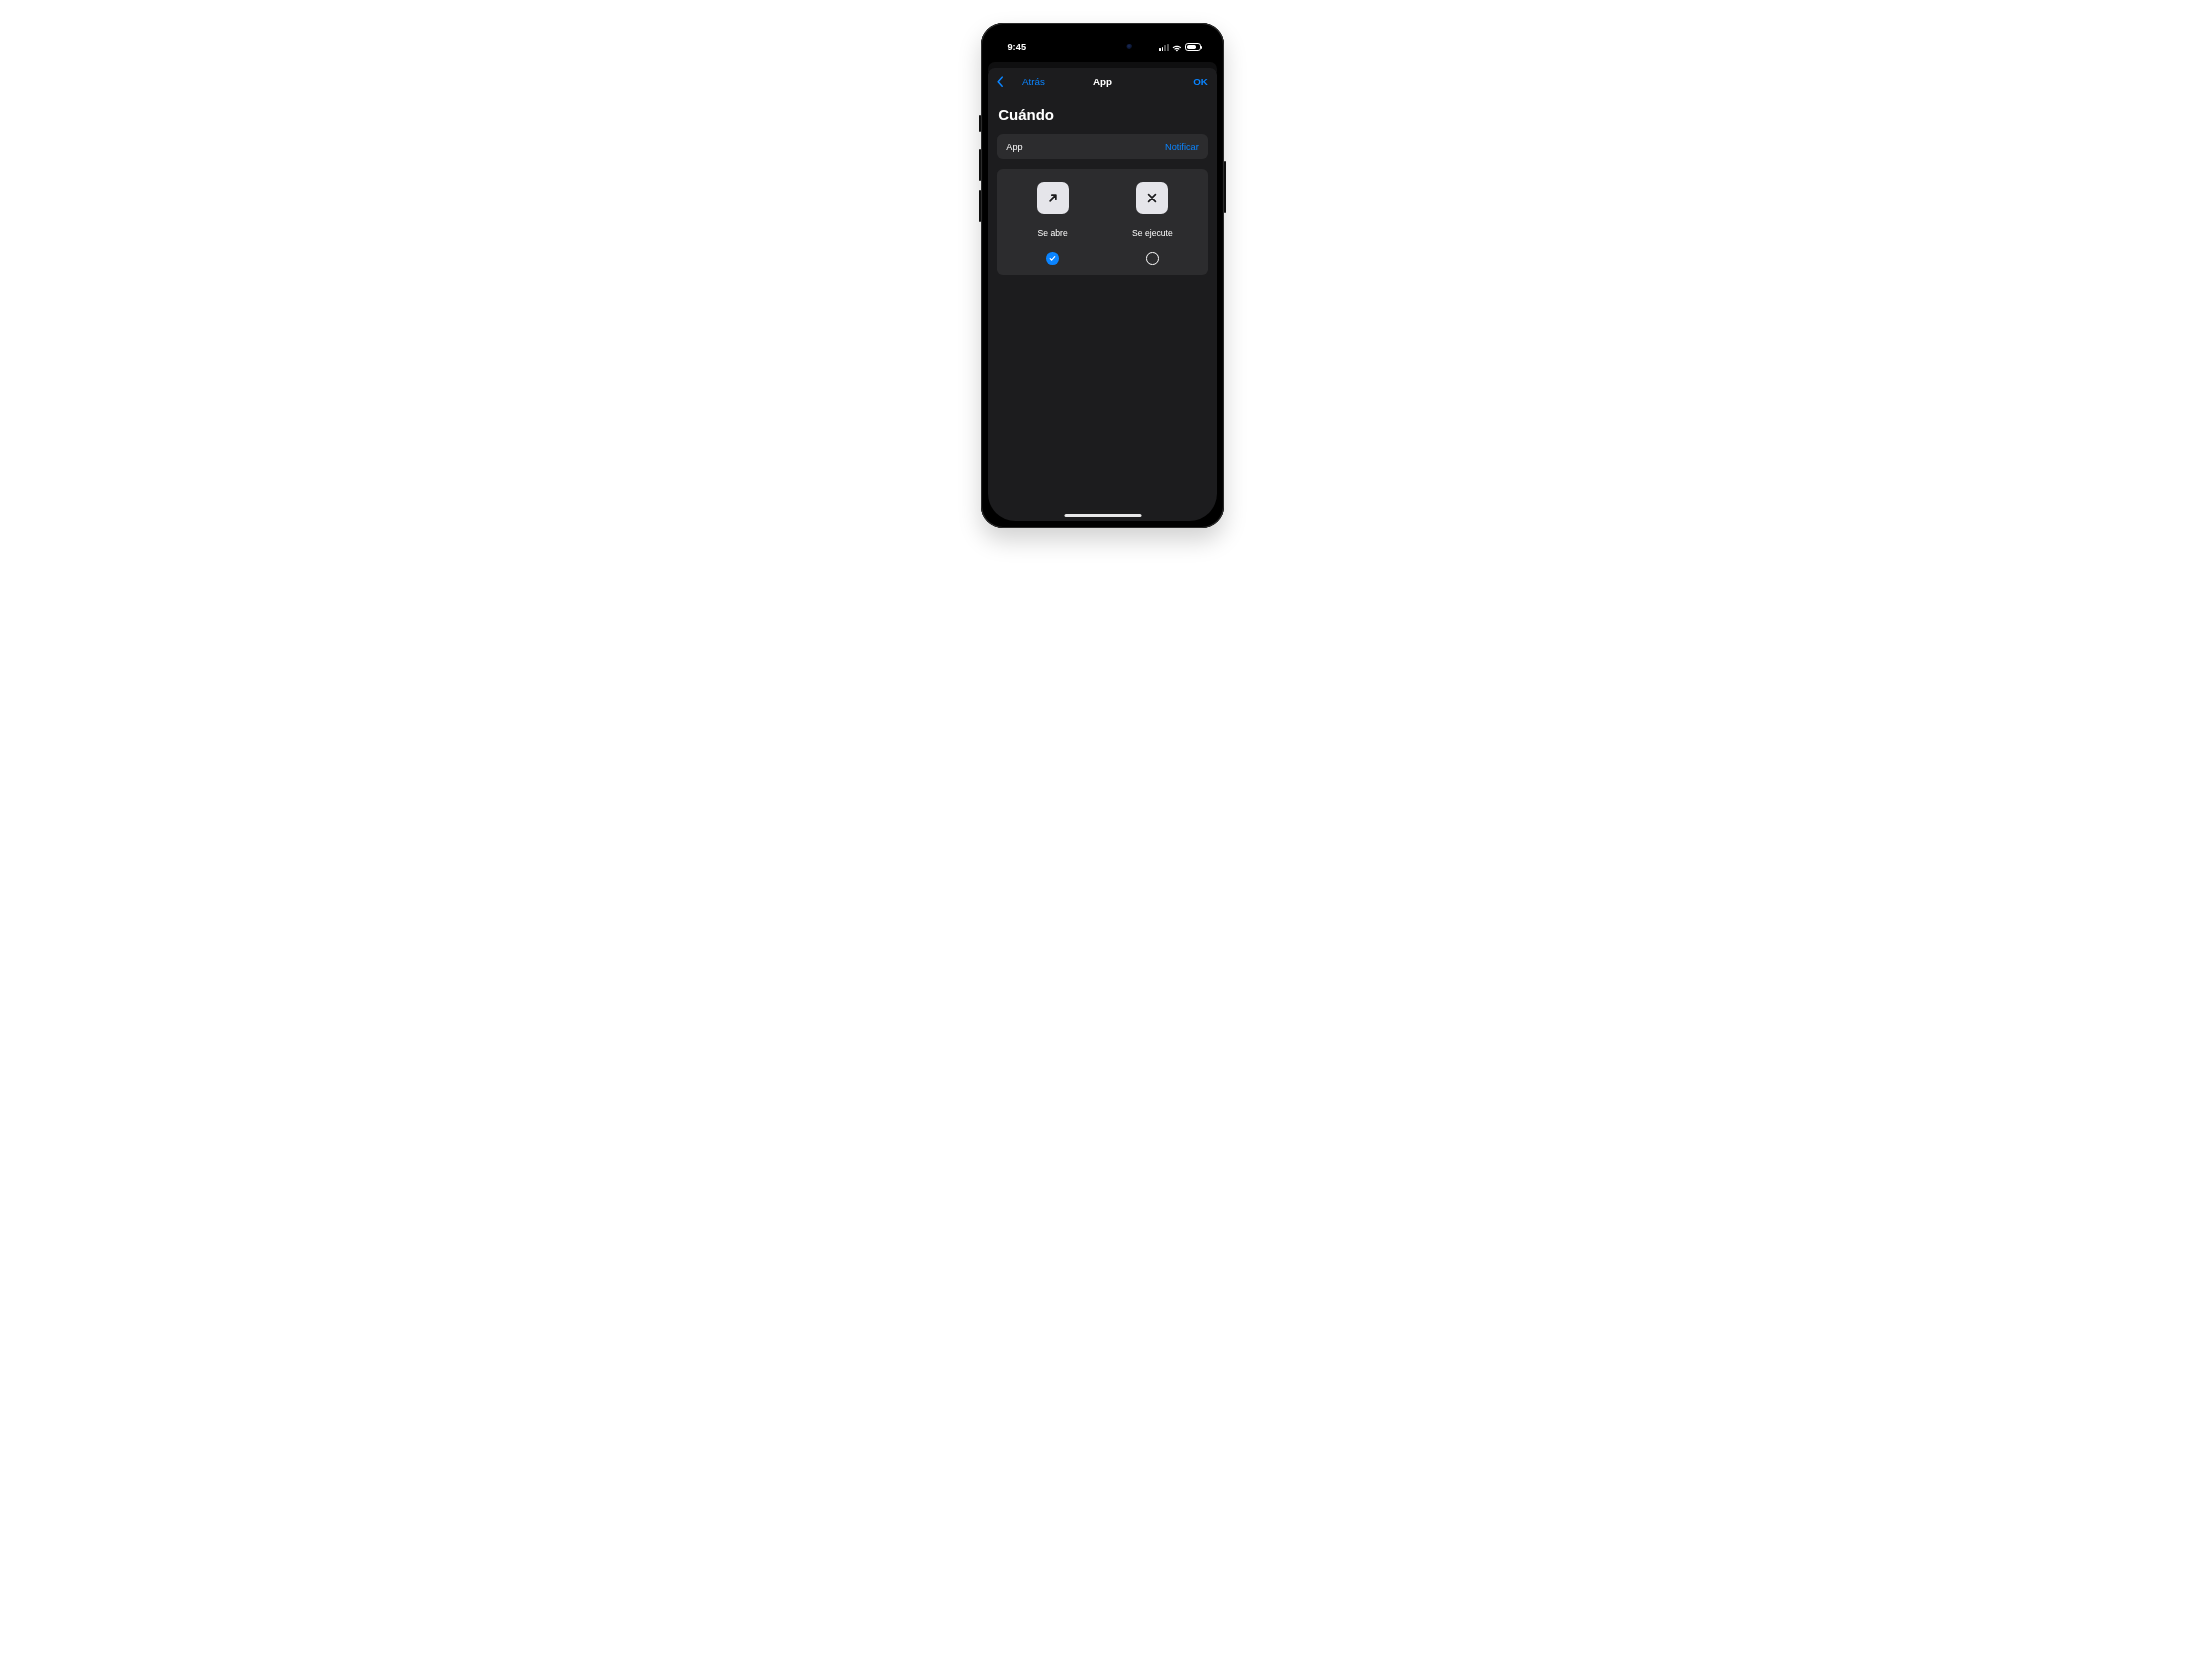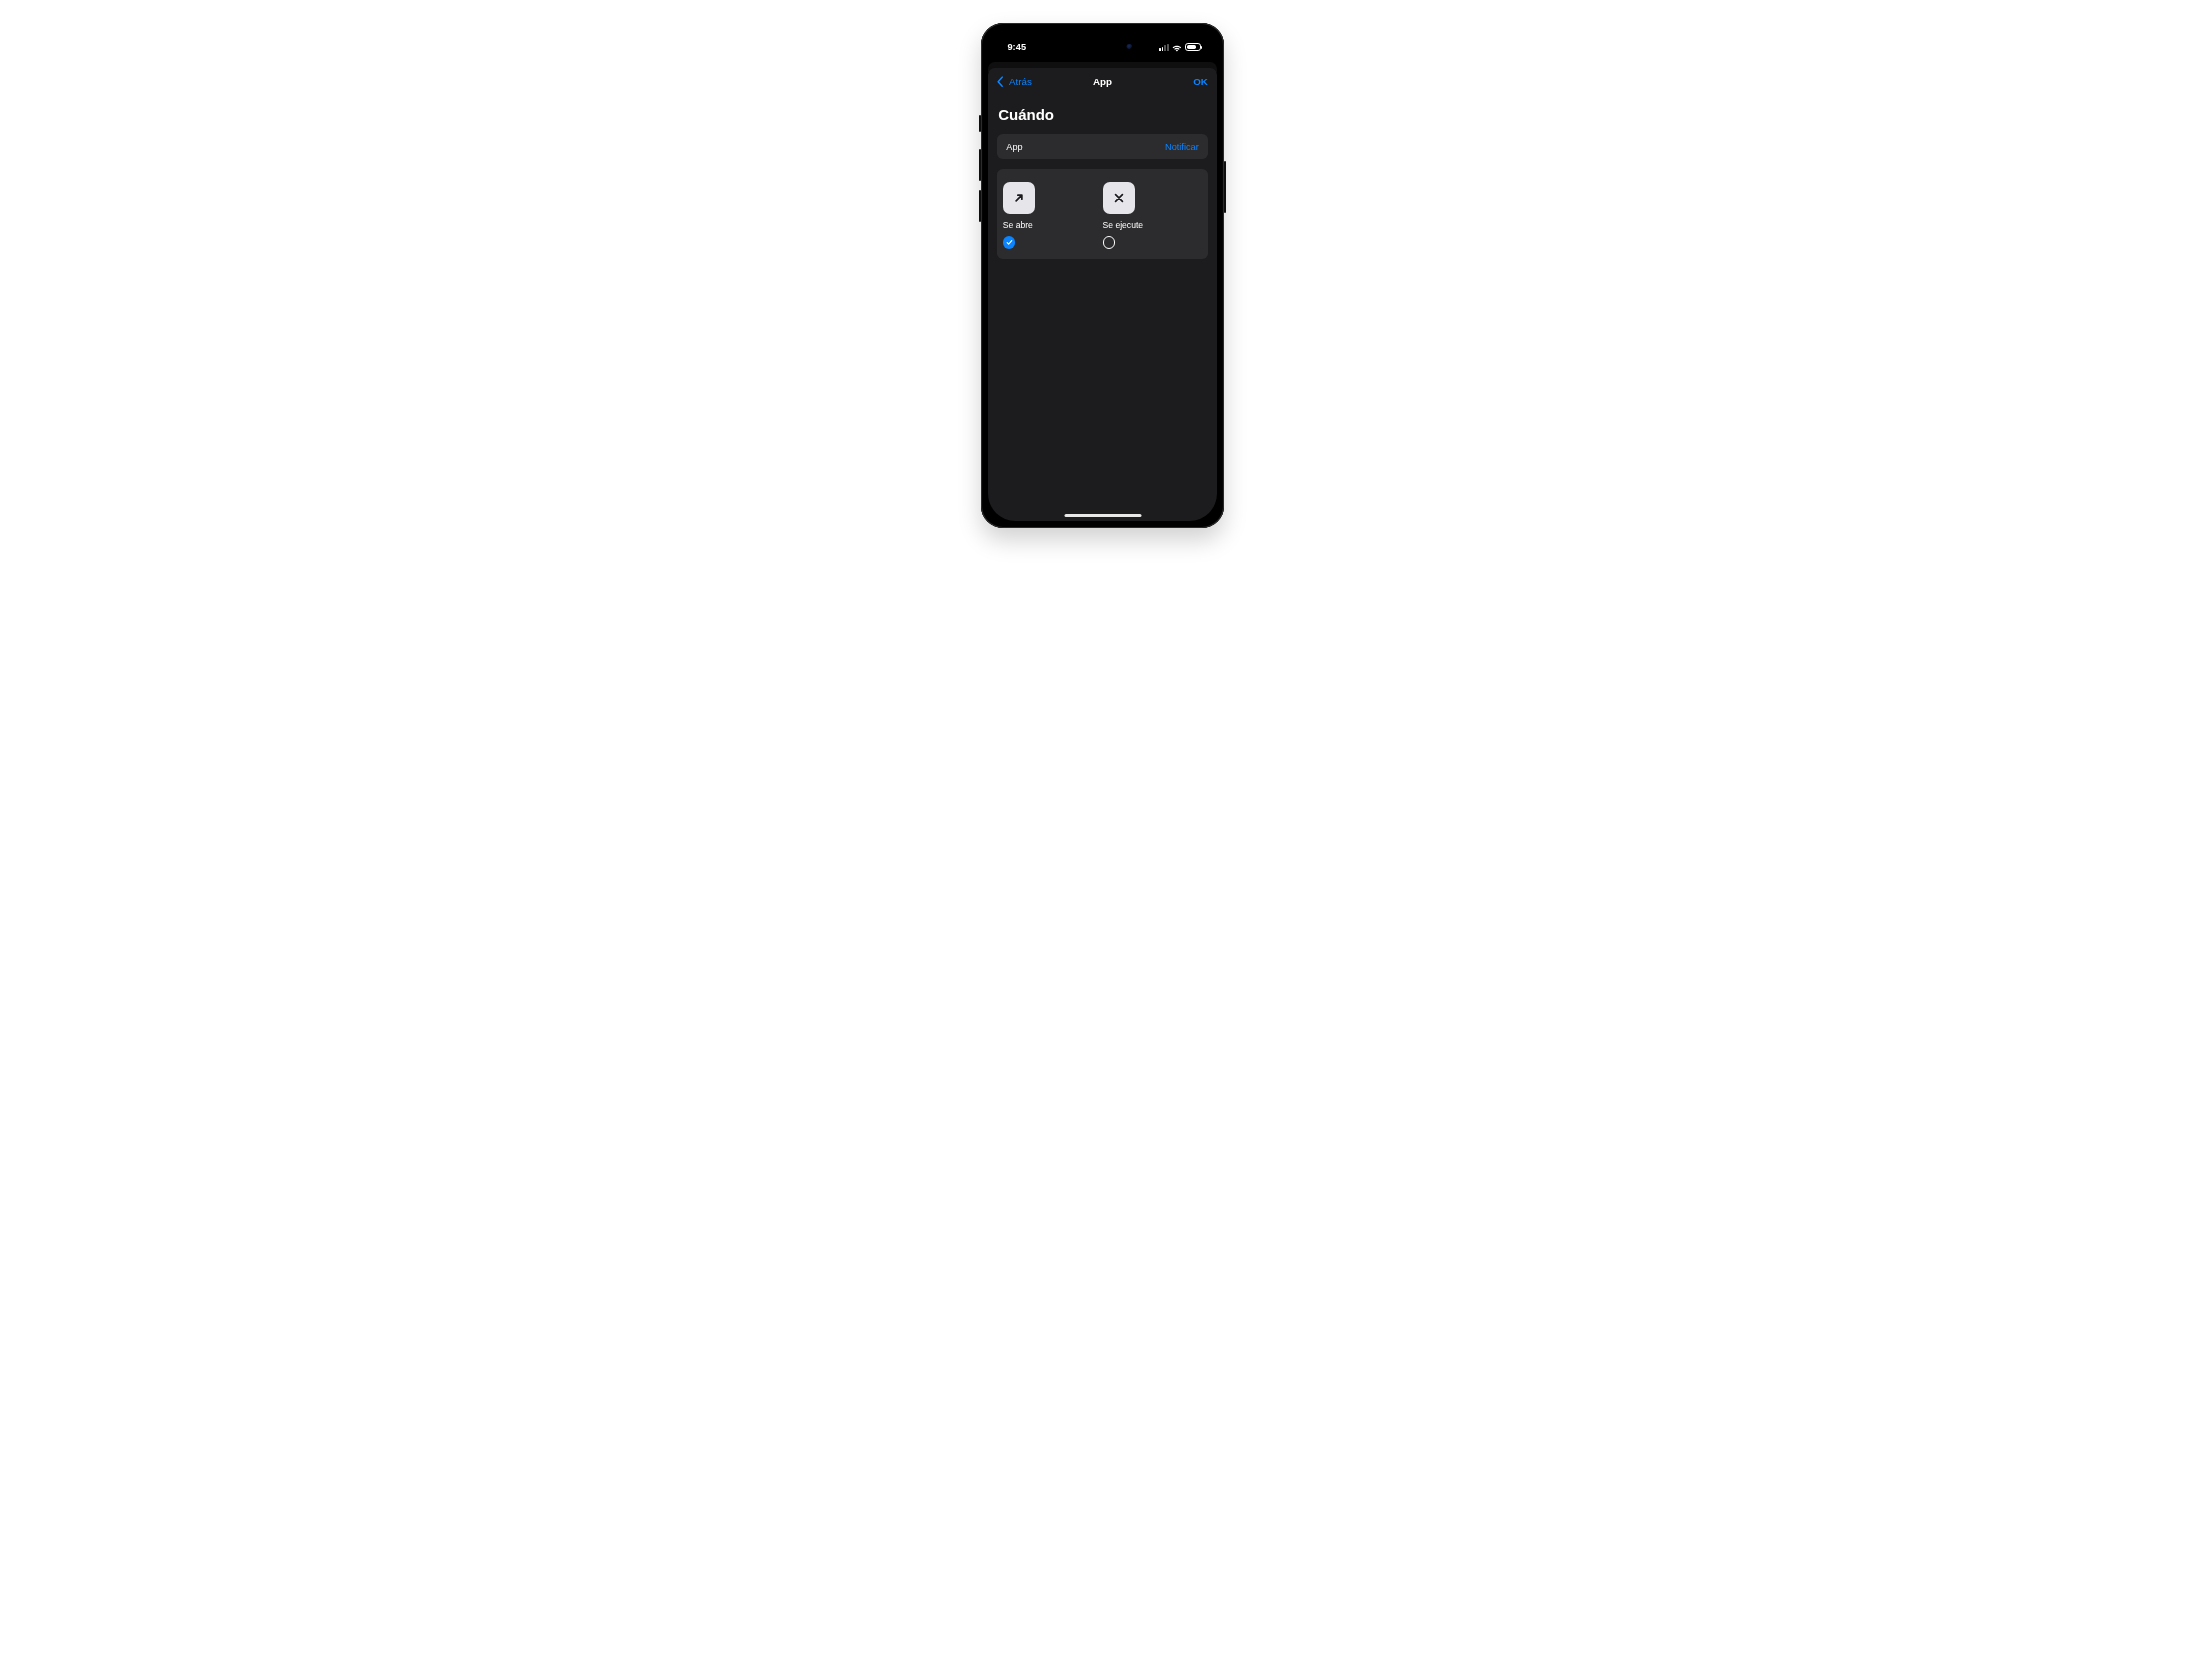--- a/index.html
+++ b/index.html
@@ -156,21 +156,21 @@
     top:38px;bottom:0;left:0;right:0;
     background:var(--bg-sheet);
     border-top-left-radius:6.9px;border-top-right-radius:6.9px;
     display:flex;flex-direction:column;
   }
 
   .nav{
     height:27.6px;display:flex;align-items:center;justify-content:space-between;
     padding:0 9.2px;font-size:9.8px;
   }
-  .nav .back{color:var(--accent);display:flex;align-items:flex-start;gap:5px;cursor:pointer;}
+  .nav .back{color:var(--accent);display:flex;align-items:flex-start;gap:18px;cursor:pointer;}
   .nav .title{position:absolute;left:50%;transform:translateX(-50%);font-weight:600;}
   .nav .ok{color:var(--accent);font-weight:700;cursor:pointer;}
 
   .content{padding:4.6px 9.2px 0 9.2px;display:flex;flex-direction:column;gap:10.3px;}
 
   .section-title{
     font-size:15px;font-weight:700;margin:5.7px 1.1px 1.1px;
   }
 
   .card{
@@ -185,21 +185,21 @@
   }
   .row + .row { border-top:0.3px solid var(--divider); }
   .row .value{ color:var(--accent); }
 
   
   .options{
     display:flex;gap:0;justify-content:space-around;
     padding:12.6px 5.7px 10.3px;
   }
   .option{
-    flex:1;display:flex;flex-direction:column;align-items:flex-start;gap:6px;
+    flex:1;display:flex;flex-direction:column;align-items:center;gap:14px;
     cursor:pointer;
   }
   .option-icon{
     width:32px;height:32px;border-radius:6.9px;background:var(--icon-bg);
     display:flex;align-items:center;justify-content:center;
   }
   .option-label{font-size:8.6px;color:#fff;}
   .radio{
     width:12.6px;height:12.6px;border-radius:50%;
     display:flex;align-items:center;justify-content:center;

